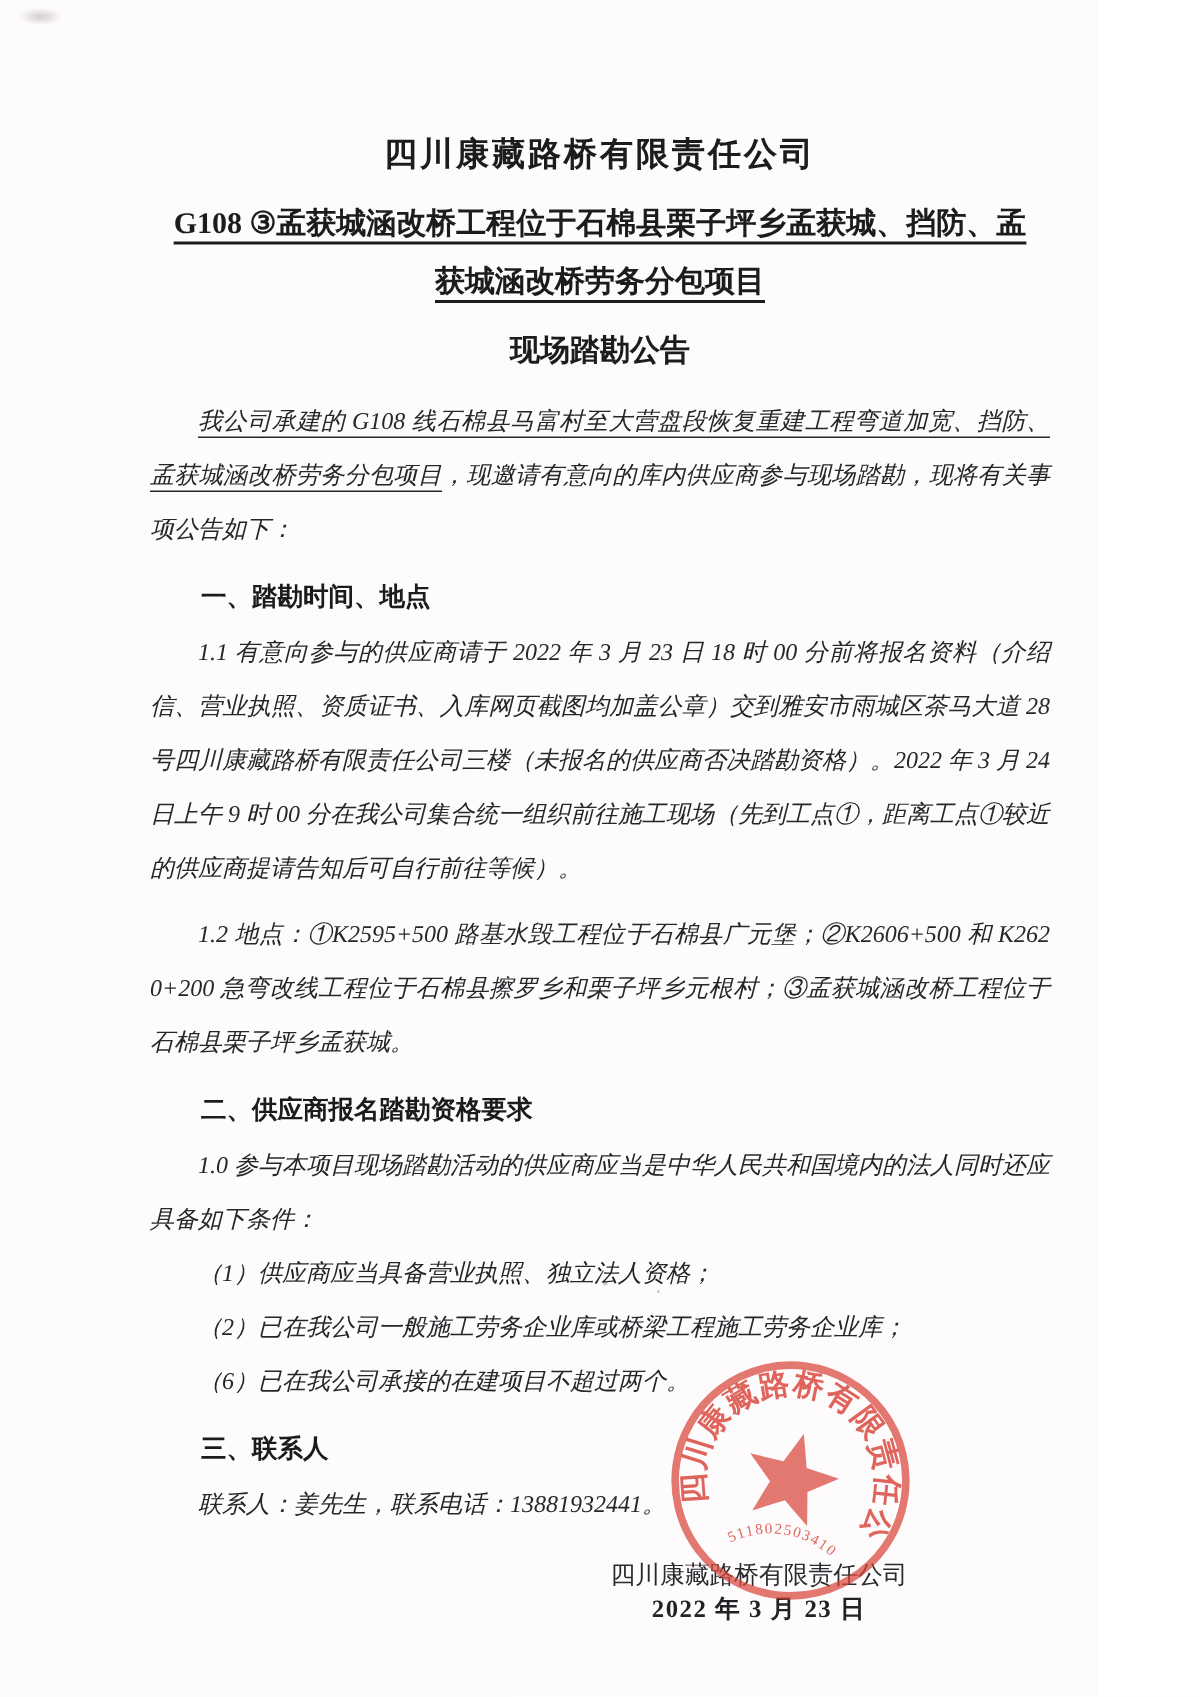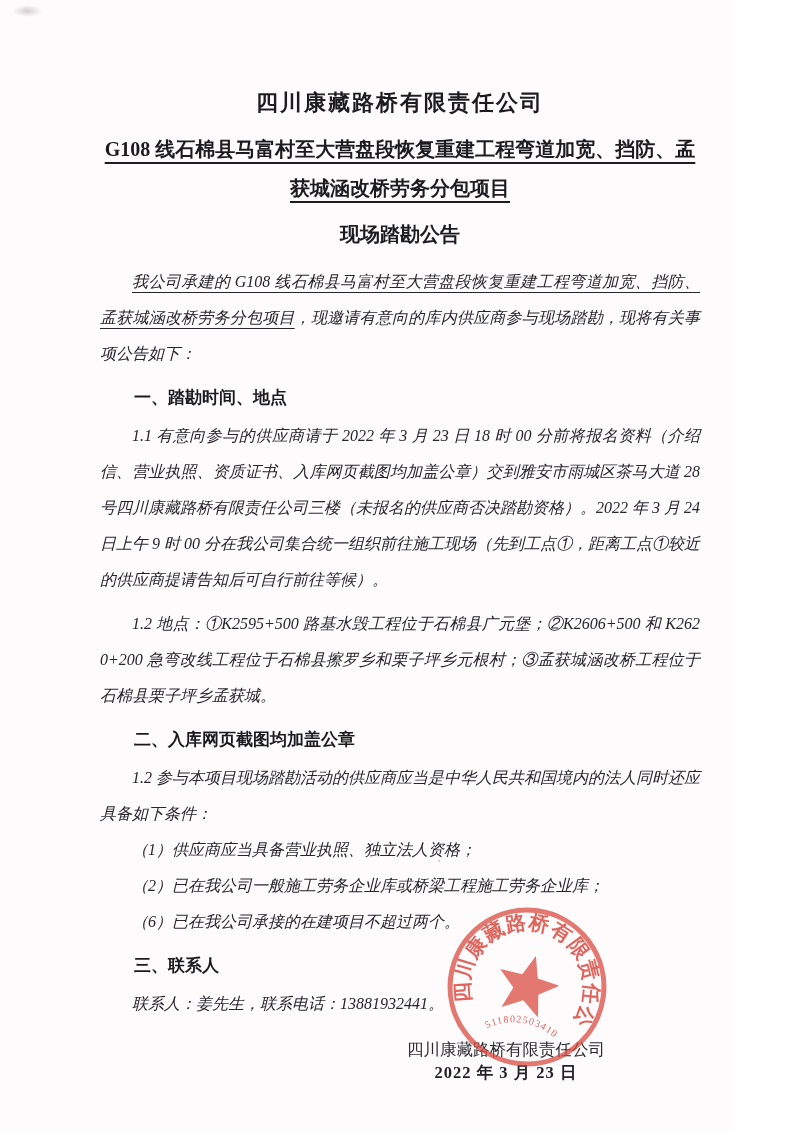--- a/index.html
+++ b/index.html
@@ -128,39 +128,39 @@
 
   <div class="smudge"></div>
   <div class="speck speck-1"></div>
   <div class="speck speck-2"></div>
 
   <div class="doc">
 
     <div class="title-company">四川康藏路桥有限责任公司</div>
 
     <div class="title-project">
-      <div><span class="tline">G108 线石棉县马富村至大营盘段恢复重建工程弯道加宽、挡防、孟</span></div>
+      <div><span class="tline">G108 ③孟获城涵改桥工程位于石棉县栗子坪乡孟获城、挡防、孟</span></div>
       <div><span class="tline">获城涵改桥劳务分包项目</span></div>
     </div>
 
     <div class="title-notice">现场踏勘公告</div>
 
     <div class="body-text">
 
       <p class="intro"><span class="u">我公司承建的 G108 线石棉县马富村至大营盘段恢复重建工程弯道加宽、挡防、孟获城涵改桥劳务分包项目</span><span>，现邀请有意向的库内供应商参与现场踏勘，现将有关事项公告如下：</span></p>
 
       <div class="sec-heading">一、踏勘时间、地点</div>
 
       <p>1.1 有意向参与的供应商请于 2022 年 3 月 23 日 18 时 00 分前将报名资料（介绍信、营业执照、资质证书、入库网页截图均加盖公章）交到雅安市雨城区茶马大道 28 号四川康藏路桥有限责任公司三楼（未报名的供应商否决踏勘资格）。2022 年 3 月 24 日上午 9 时 00 分在我公司集合统一组织前往施工现场（先到工点①，距离工点①较近的供应商提请告知后可自行前往等候）。</p>
 
       <p>1.2 地点：①K2595+500 路基水毁工程位于石棉县广元堡；②K2606+500 和 K2620+200 急弯改线工程位于石棉县擦罗乡和栗子坪乡元根村；③孟获城涵改桥工程位于石棉县栗子坪乡孟获城。</p>
 
-      <div class="sec-heading">二、入库网页截图均加盖公章</div>
+      <div class="sec-heading">二、供应商报名踏勘资格要求</div>
 
-      <p>1.2 参与本项目现场踏勘活动的供应商应当是中华人民共和国境内的法人同时还应具备如下条件：</p>
+      <p>1.0 参与本项目现场踏勘活动的供应商应当是中华人民共和国境内的法人同时还应具备如下条件：</p>
 
       <div class="items">
         <p>（1）供应商应当具备营业执照、独立法人资格；</p>
         <p>（2）已在我公司一般施工劳务企业库或桥梁工程施工劳务企业库；</p>
         <p>（6）已在我公司承接的在建项目不超过两个。</p>
       </div>
 
       <div class="sec-heading">三、联系人</div>
 
       <p>联系人：姜先生，联系电话：13881932441。</p>

